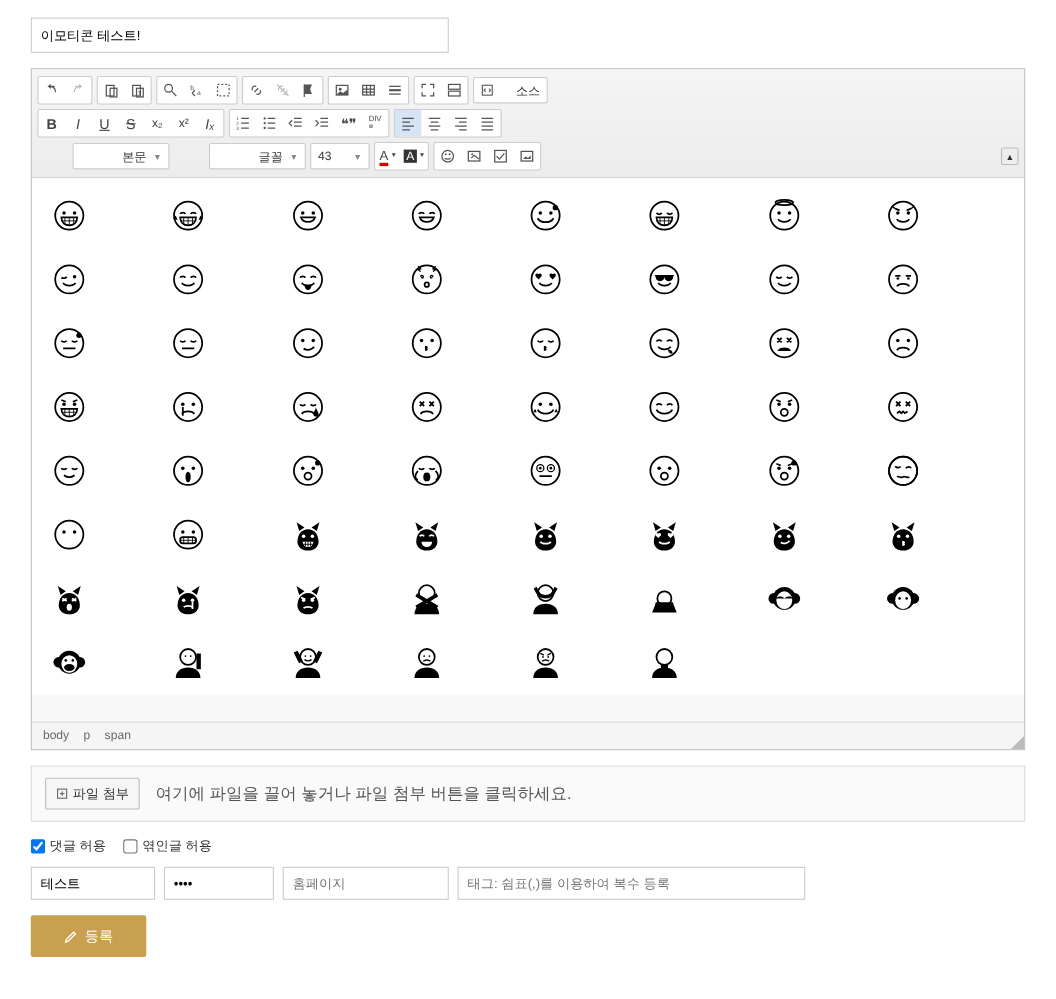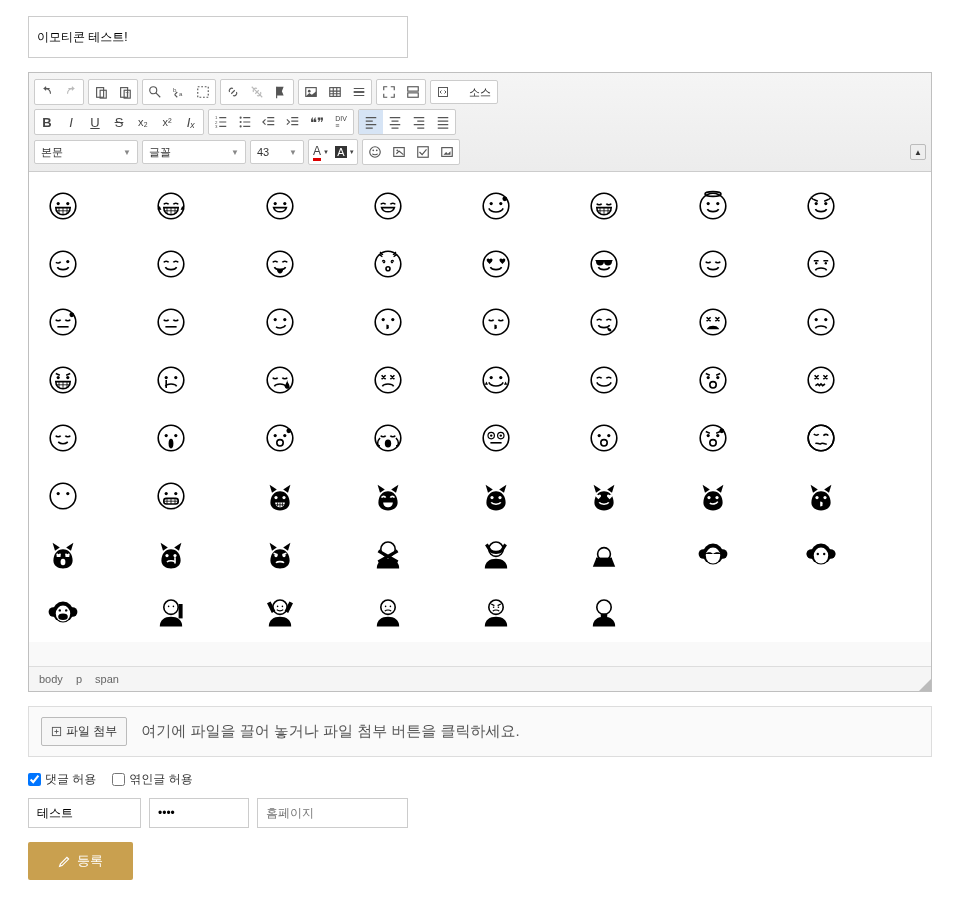--- a/index.html
+++ b/index.html
@@ -1,27 +1,27 @@
 <!DOCTYPE html>
 <html><head>
 <meta charset="utf-8">
 <style>
 * { box-sizing: border-box; margin: 0; padding: 0; }
 body { font-family: "Malgun Gothic", Arial, sans-serif; font-size: 12px; background: #fff; color: #333; padding: 16px 28px; width: 960px; }
-.title-input { width: 380px; height: 42px; border: 1px solid #ccc; padding: 0 8px; font-size: 12px; margin-bottom: 14px; }
+.title-input { width: 380px; height: 32px; border: 1px solid #ccc; padding: 0 8px; font-size: 12px; margin-bottom: 14px; }
 .editor-wrap { border: 1px solid #bfbfbf; background: #f9f9f9; }
 .toolbar { padding: 4px 5px; background: linear-gradient(#f5f5f5,#ececec); border-bottom: 1px solid #ccc; }
 .toolbar-row { display: flex; flex-wrap: wrap; align-items: center; gap: 4px; padding: 2px 0; }
 .tb-group { display: flex; border: 1px solid #ccc; background: #fff; border-radius: 2px; }
 .tb-btn { width: 24px; height: 24px; display: flex; align-items: center; justify-content: center; cursor: pointer; font-size: 11px; color: #444; }
 .tb-btn.active { background: #d6e4f5; }
 .tb-btn svg { width: 14px; height: 14px; }
 .tb-sel { height: 24px; border: 1px solid #ccc; background: #fff; display: flex; align-items: center; padding: 0 6px; font-size: 11px; gap: 6px; cursor: pointer; border-radius: 2px; }
 .tb-sel .chev { font-size: 8px; color: #888; }
-.tb-sel.w80 { width: 104px; justify-content: space-between; }
+.tb-sel.w80 { width: 88px; justify-content: flex-end; margin-left: 32px; }
 .tb-sel.w50 { width: 54px; justify-content: space-between; }
 .source-btn { height: 24px; border: 1px solid #ccc; background: #fff; display: flex; align-items: center; padding: 0 6px; gap: 20px; font-size: 11px; cursor: pointer; border-radius: 2px;}
 .collapse { margin-left: auto; width: 16px; height: 16px; border: 1px solid #bbb; background:#eee; display:flex; align-items:center; justify-content:center; font-size:8px; cursor:pointer; border-radius:2px;}
 .editor-body { background: #fff; min-height: 470px; padding: 18px 18px 8px 18px; }
 .emoji-grid { display: grid; grid-template-columns: repeat(8, 1fr); gap: 22px 0; }
 .emoji-cell { width: 36px; height: 36px; }
 .emoji-cell svg { width: 32px; height: 32px; }
 .path-bar { background: #f5f5f5; border-top: 1px solid #ddd; padding: 6px 10px; font-size: 11px; color: #666; position: relative; margin-top: 24px; }
 .path-bar span { margin-right: 10px; cursor: pointer; }
 .resize-handle { position: absolute; right: 0; bottom: 0; width: 0; height: 0; border-style: solid; border-width: 0 0 12px 12px; border-color: transparent transparent #bbb transparent; }
@@ -714,20 +714,21 @@
   <label>
     <input type="checkbox" style="">
     <span>엮인글 허용</span>
   </label>
 </div>
 
 <div class="fields">
   <input class="fld-nick" value="테스트" style="">
   <input class="fld-pass" type="password" value="••••" style="">
   <input class="fld-home" placeholder="홈페이지" style="">
+  <input class="fld-tags" placeholder="태그: 쉼표(,)를 이용하여 복수 등록" style="">
 </div>
 
 <div class="submit-row">
   <button class="submit-btn">
     <svg width="13" height="13" viewBox="0 0 16 16">
         <path fill="none" stroke="#fff" stroke-width="1.5" d="M3 11l8-8 2 2-8 8-3 1z"></path>
       </svg>
     <span>등록</span>
   </button>
 </div>

